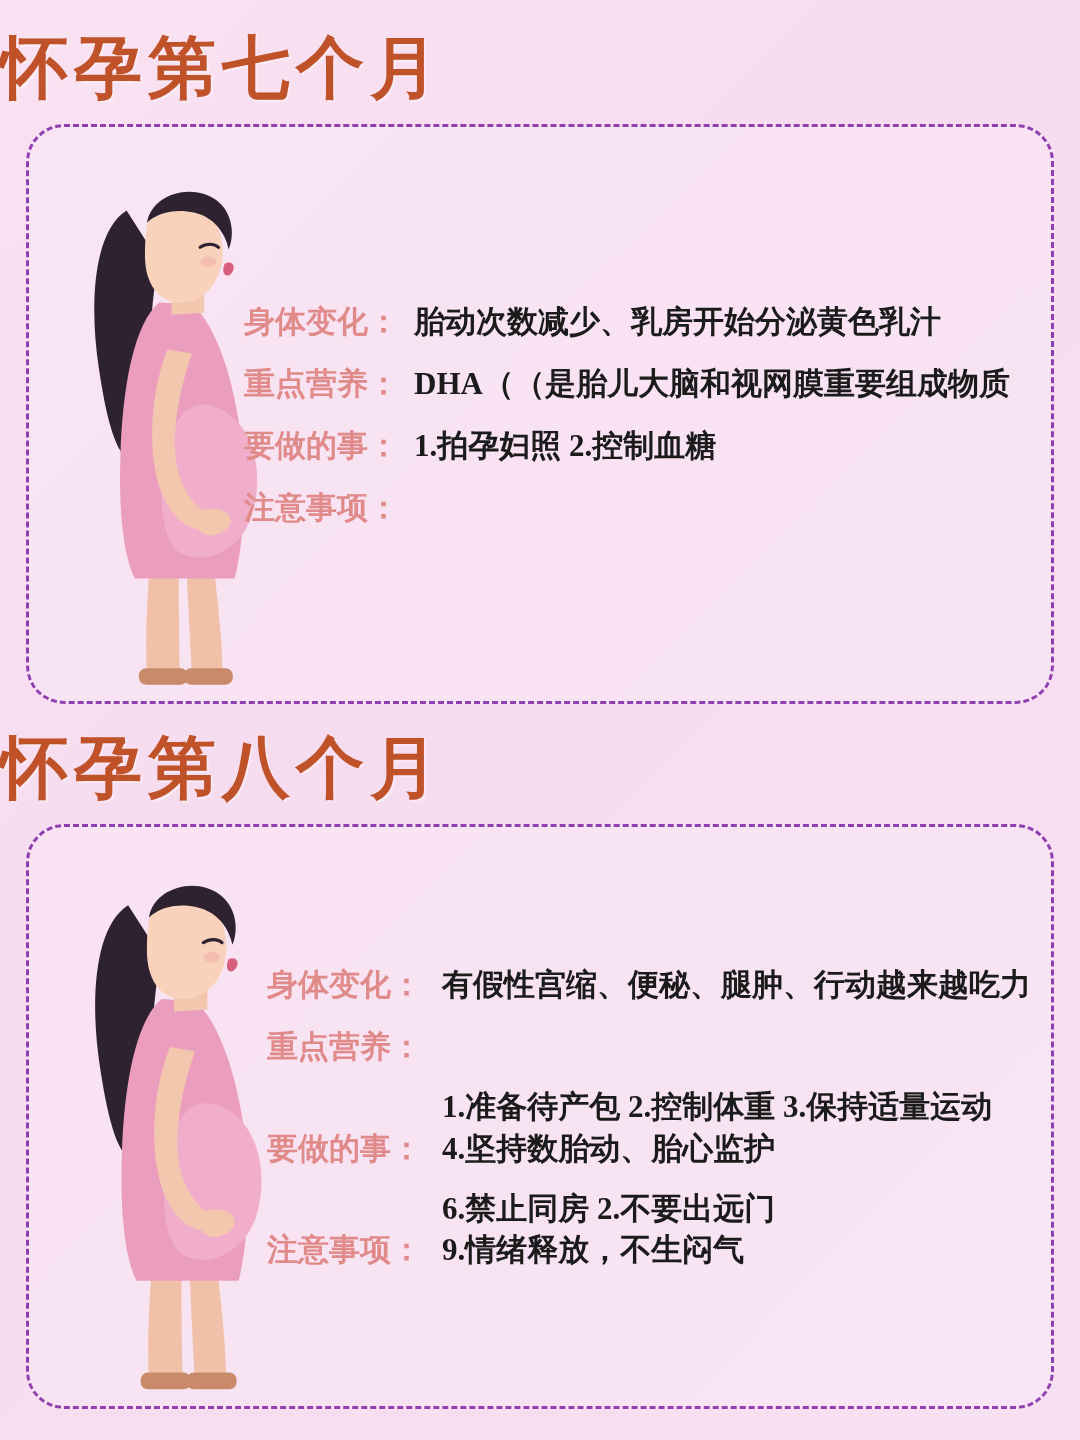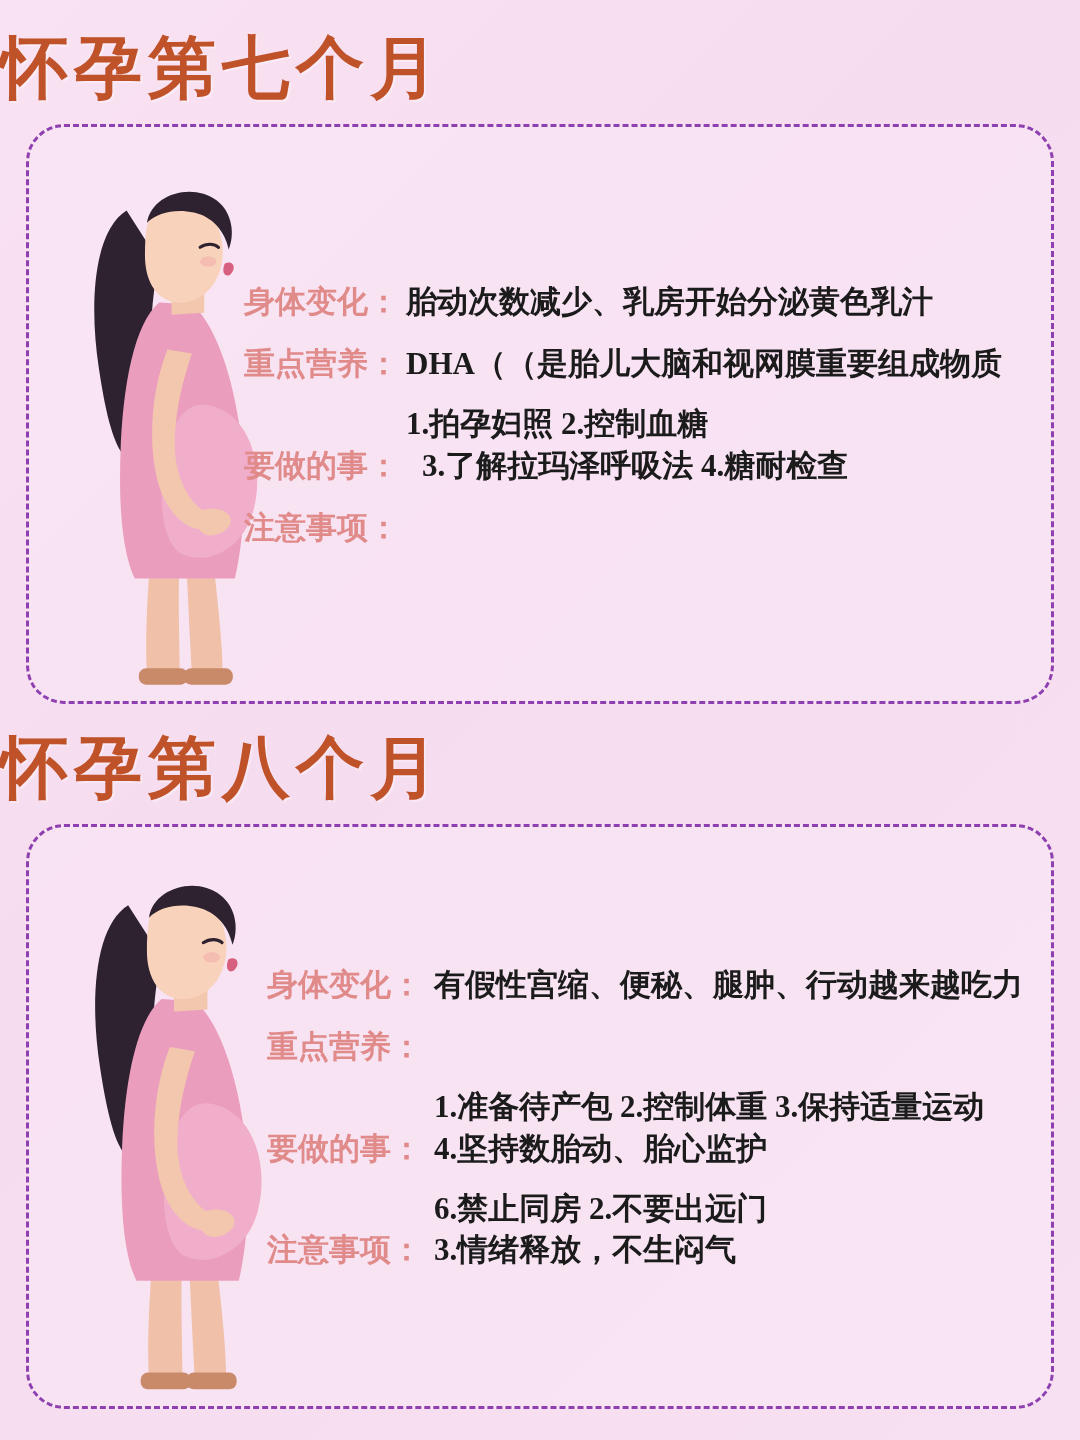--- a/index.html
+++ b/index.html
@@ -78,21 +78,21 @@
     font-size: 31px;
     white-space: nowrap;
     flex: 0 0 auto;
     text-align: right;
     padding-top: 2px;
   }
   .value {
     color: #1b1b1b;
     font-weight: bold;
     font-size: 31px;
-    margin-left: 12px;
+    margin-left: 20px;
     line-height: 1.35;
   }
   .value .line { display: block; }
   .value .line.indent { padding-left: 16px; }
 
   .bullets {
     margin: 0;
     padding-left: 34px;
     list-style: disc;
   }
@@ -181,21 +181,20 @@
           <div class="label">重点营养：</div>
           <div class="value">
             <span class="line">DHA（（是胎儿大脑和视网膜重要组成物质</span>
           </div>
         </div>
 
         <div class="row">
           <div class="label">要做的事：</div>
           <div class="value">
             <span class="line">1.拍孕妇照 2.控制血糖</span>
-            <span class="line indent">3.了解拉玛泽呼吸法 4.糖耐检查</span>
           </div>
         </div>
 
         <div class="row">
           <div class="label">注意事项：</div>
         </div>
 
       </div>
     </div>
   </div>
@@ -243,21 +242,21 @@
           <div class="value">
             <span class="line">1.准备待产包 2.控制体重 3.保持适量运动</span>
             <span class="line">4.坚持数胎动、胎心监护</span>
           </div>
         </div>
 
         <div class="row">
           <div class="label">注意事项：</div>
           <div class="value">
             <span class="line">6.禁止同房 2.不要出远门</span>
-            <span class="line">3.情绪释放，不生闷气</span>
+            <span class="line">9.情绪释放，不生闷气</span>
           </div>
         </div>
 
       </div>
     </div>
   </div>
 
 </div>
 
 </body></html>

